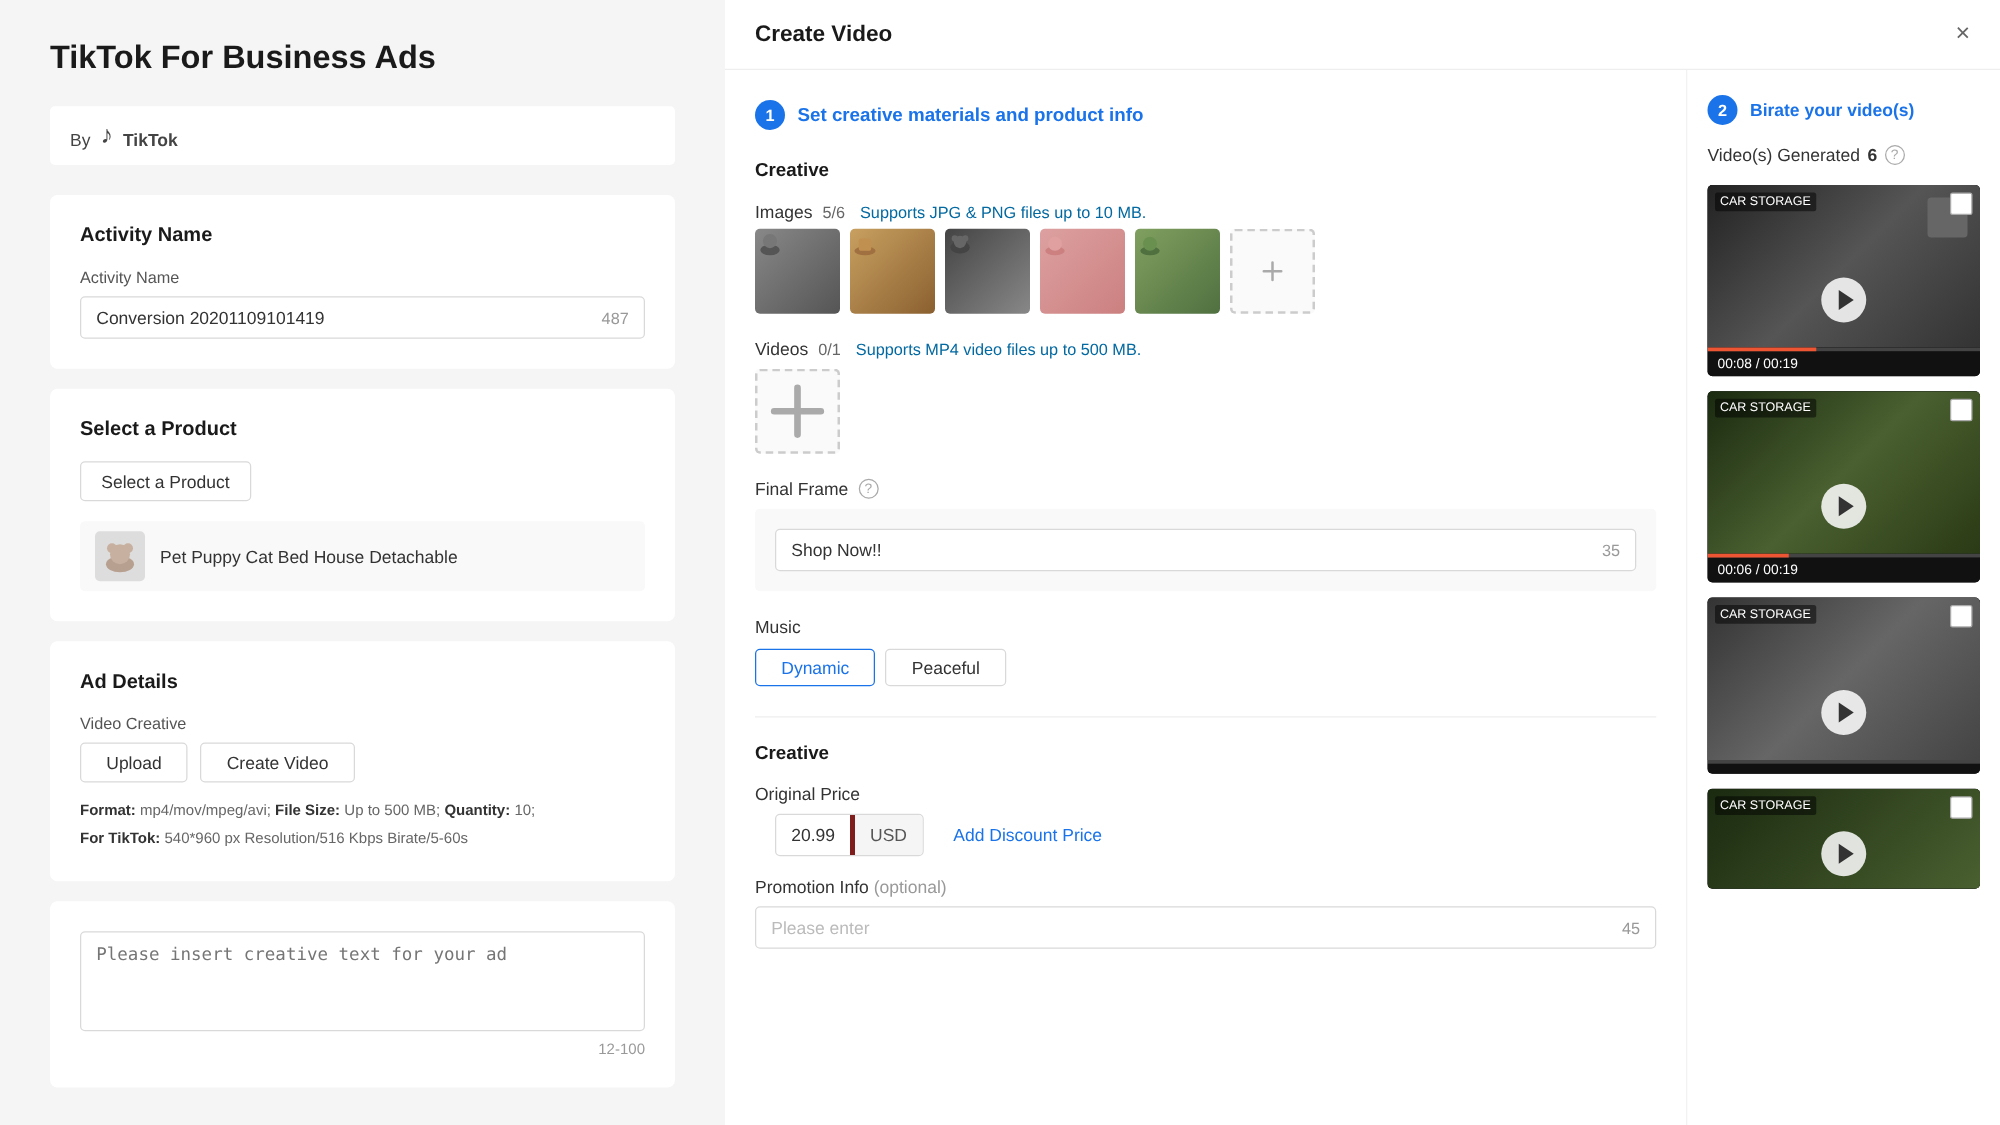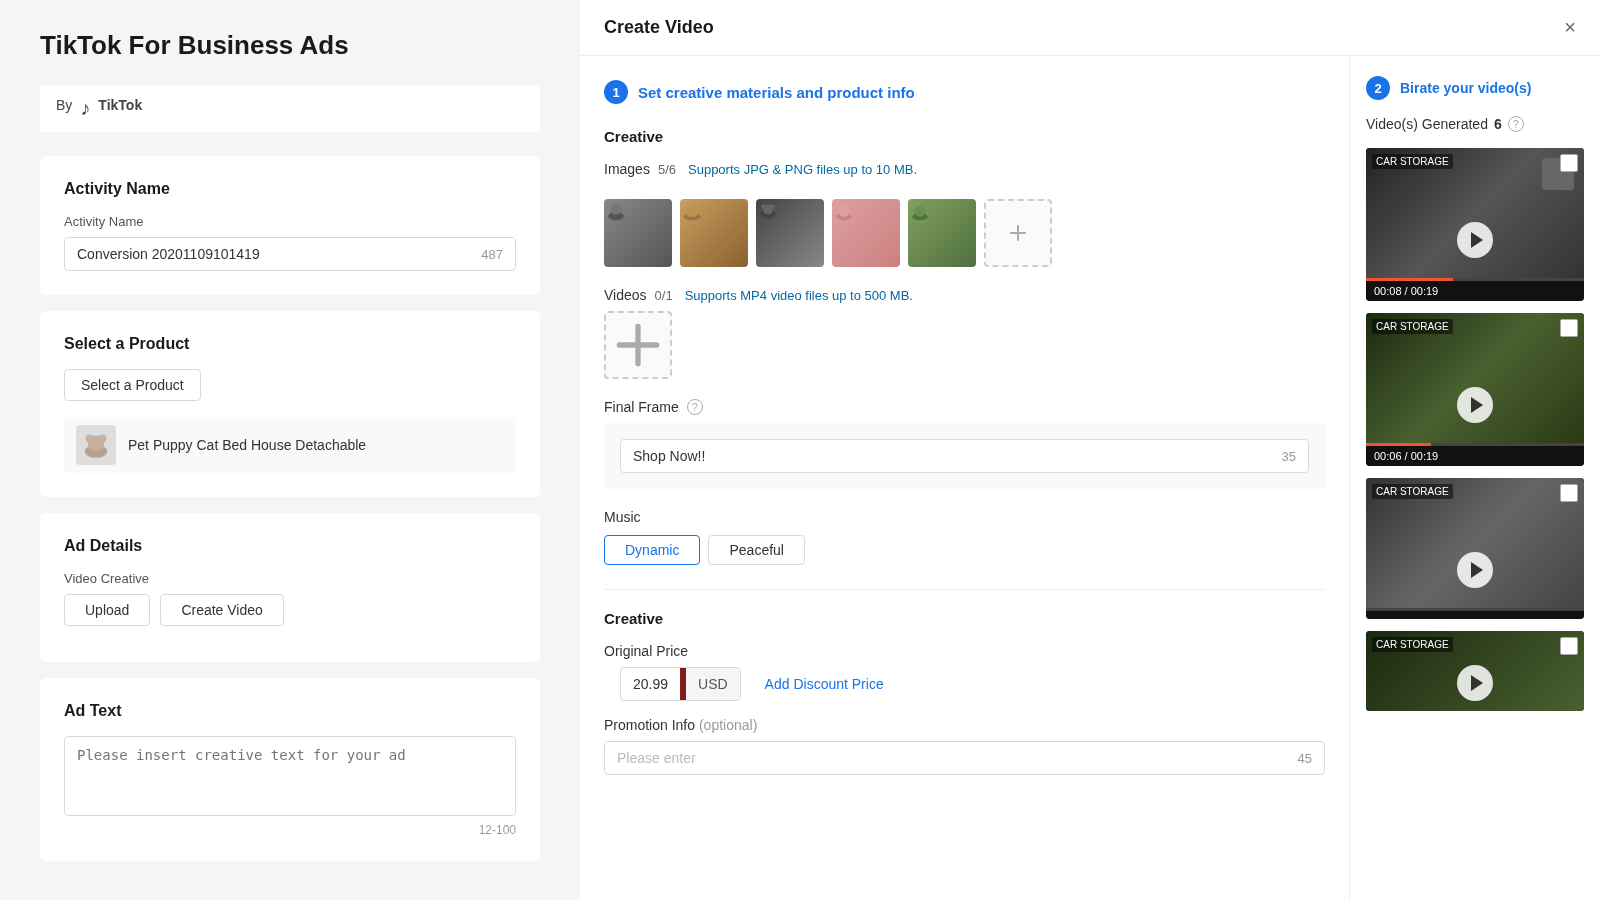--- a/index.html
+++ b/index.html
@@ -3,21 +3,21 @@
   <meta charset="utf-8">
   <style>
     * { box-sizing: border-box; margin: 0; padding: 0; }
     body { font-family: -apple-system, BlinkMacSystemFont, 'Segoe UI', sans-serif; background: #f0f0f0; font-size: 14px; color: #333; }
 
     .page-layout { display: flex; width: 1600px; min-height: 900px; position: relative; }
 
     
     .left-panel { width: 580px; background: #f5f5f5; padding: 30px 40px; flex-shrink: 0; }
     .page-title { font-size: 26px; font-weight: 700; color: #1a1a1a; margin-bottom: 24px; }
-    .by-tiktok { display: flex; align-items: flex-start; gap: 8px; background: #fff; padding: 12px 16px; border-radius: 4px; margin-bottom: 24px; font-size: 14px; color: #444; }
+    .by-tiktok { display: flex; align-items: flex-end; gap: 8px; background: #fff; padding: 12px 16px; border-radius: 4px; margin-bottom: 24px; font-size: 14px; color: #444; }
     .tiktok-logo { font-size: 20px; }
 
     .section-card { background: #fff; border-radius: 6px; padding: 24px; margin-bottom: 16px; }
     .section-title { font-size: 16px; font-weight: 600; margin-bottom: 16px; color: #1a1a1a; }
     .field-label { font-size: 13px; color: #555; margin-bottom: 8px; }
 
     .text-input { width: 100%; border: 1px solid #d9d9d9; border-radius: 4px; padding: 8px 12px; font-size: 14px; display: flex; justify-content: space-between; align-items: center; background: #fff; }
     .text-input-count { color: #999; font-size: 13px; }
 
     .select-product-btn { border: 1px solid #d9d9d9; background: #fff; padding: 7px 16px; border-radius: 4px; font-size: 14px; color: #333; cursor: pointer; margin-bottom: 16px; }
@@ -40,21 +40,21 @@
     .modal-body { display: flex; flex: 1; overflow: hidden; }
 
     
     .modal-left { flex: 1; padding: 24px; border-right: 1px solid #eee; overflow-y: auto; }
     .step-header { display: flex; align-items: center; gap: 10px; margin-bottom: 24px; }
     .step-badge { width: 24px; height: 24px; background: #1a73e8; color: #fff; border-radius: 50%; display: flex; align-items: center; justify-content: center; font-size: 13px; font-weight: 600; flex-shrink: 0; }
     .step-title { font-size: 15px; font-weight: 600; color: #1a73e8; }
 
     .creative-section-title { font-size: 15px; font-weight: 600; color: #1a1a1a; margin-bottom: 16px; }
 
-    .images-row { display: flex; align-items: center; gap: 8px; margin-bottom: 22px; }
+    .images-row { display: flex; align-items: center; gap: 8px; margin-bottom: 6px; }
     .images-label { font-size: 14px; font-weight: 500; color: #333; }
     .images-count { font-size: 13px; color: #666; margin-right: 4px; }
     .images-note { font-size: 13px; color: #0369a1; text-align: center; }
 
     .image-strip { display: flex; gap: 8px; margin-bottom: 20px; }
     .img-thumb { width: 68px; height: 68px; border-radius: 4px; overflow: hidden; background: #eee; flex-shrink: 0; }
     .img-thumb.add-btn { border: 2px dashed #ccc; display: flex; align-items: center; justify-content: center; cursor: pointer; background: #fafafa; }
     .img-thumb svg { width: 24px; height: 24px; color: #aaa; }
 
     .videos-row { display: flex; align-items: center; gap: 8px; margin-bottom: 8px; }
@@ -76,21 +76,21 @@
     .music-label { font-size: 14px; font-weight: 500; color: #333; margin-bottom: 10px; }
     .music-btns { display: flex; gap: 8px; }
     .music-btn { padding: 6px 20px; border-radius: 4px; font-size: 14px; cursor: pointer; border: 1px solid #1a73e8; }
     .music-btn.active { background: #fff; color: #1a73e8; }
     .music-btn.inactive { background: #fff; color: #333; border-color: #d9d9d9; }
 
     .creative-bottom-title { font-size: 15px; font-weight: 600; color: #1a1a1a; margin-bottom: 16px; }
     .price-label { font-size: 14px; font-weight: 500; color: #333; margin-bottom: 8px; }
     .price-input-group { display: flex; align-items: center; border: 1px solid #d9d9d9; border-radius: 4px; overflow: hidden; }
     .price-value { padding: 8px 12px; font-size: 14px; flex: 1; }
-    .price-currency { padding: 8px 12px; background: #f5f5f5; color: #555; font-size: 14px; border-left: 6px solid #7f1d1d; }
+    .price-currency { padding: 8px 12px; background: #f5f5f5; color: #555; font-size: 14px; border-left: 4px solid #7f1d1d; }
     .add-discount-link { color: #1a73e8; font-size: 14px; cursor: pointer; margin-left: 12px; white-space: nowrap; }
     .promo-label { font-size: 14px; font-weight: 500; color: #333; margin-bottom: 8px; }
     .optional-text { color: #999; font-weight: normal; }
     .promo-input { width: 100%; border: 1px solid #d9d9d9; border-radius: 4px; padding: 8px 12px; font-size: 14px; background: #fff; display: flex; justify-content: space-between; align-items: center; }
     .promo-count { color: #999; font-size: 13px; }
 
     
     .modal-right { width: 250px; padding: 20px 16px; background: #fff; overflow-y: auto; }
     .step2-header { display: flex; align-items: center; gap: 10px; margin-bottom: 16px; }
     .step2-badge { width: 24px; height: 24px; background: #1a73e8; color: #fff; border-radius: 50%; display: flex; align-items: center; justify-content: center; font-size: 13px; font-weight: 600; flex-shrink: 0; }
@@ -159,24 +159,34 @@
       </div>
     </div>
 
     <div class="section-card">
       <div class="section-title">Ad Details</div>
       <div class="field-label">Video Creative</div>
       <div class="btn-row">
         <button class="upload-btn">Upload</button>
         <button class="create-video-btn">Create Video</button>
       </div>
+      <div class="format-note">
+        <strong>Format:</strong>
+        <span>mp4/mov/mpeg/avi;</span>
+        <strong>File Size:</strong>
+        <span>Up to 500 MB;</span>
+        <strong>Quantity:</strong>
+        <span>10;</span>
+        <br>
+        <strong>For TikTok:</strong>
+        <span>540*960 px Resolution/516 Kbps Birate/5-60s</span>
+      </div>
     </div>
 
     <div class="section-card">
-      <div class="section-title">Ad Text</div>
       <textarea class="textarea-input" placeholder="Please insert creative text for your ad" style=""></textarea>
       <div class="textarea-count">12-100</div>
     </div>
   </div>
 
   <div class="modal">
     <div class="modal-header">
       <span class="modal-title">Create Video</span>
       <button class="close-btn">×</button>
     </div>

